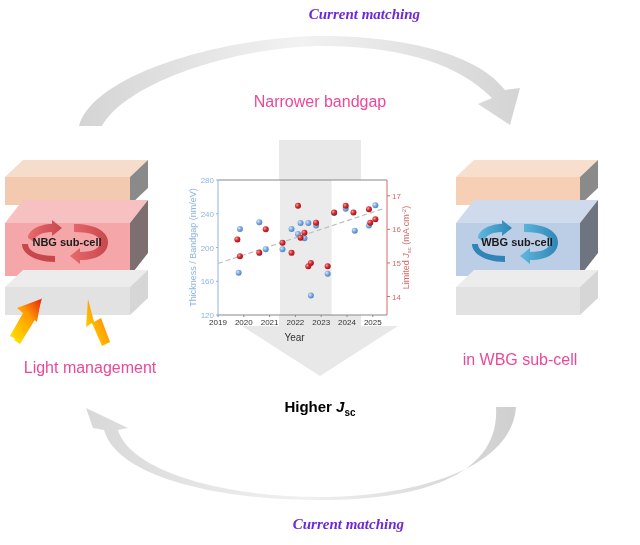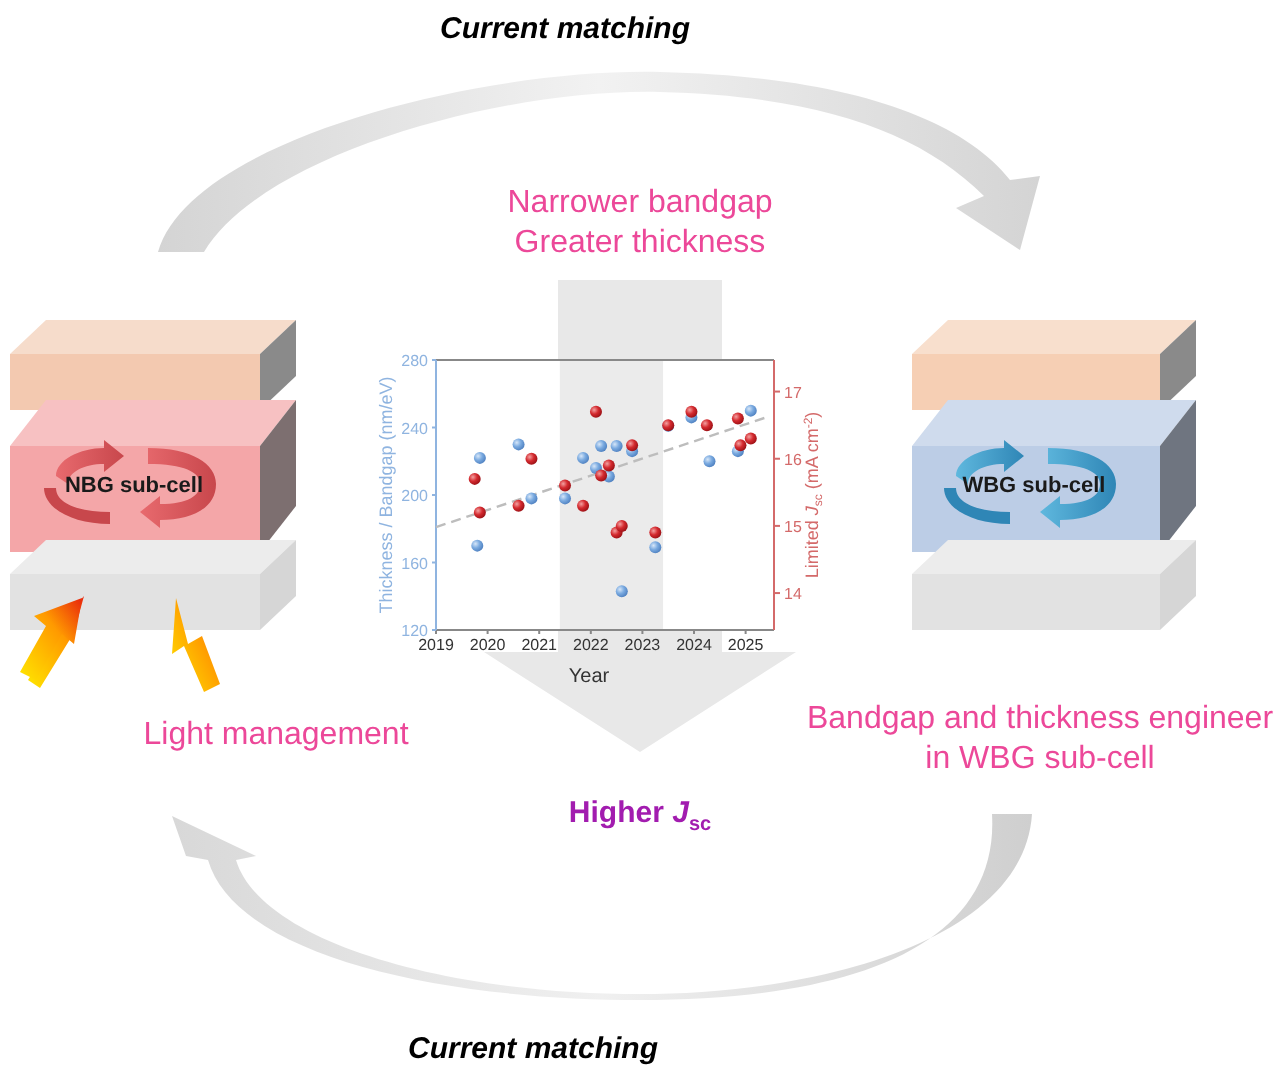--- a/index.html
+++ b/index.html
@@ -1,20 +1,20 @@
 <!DOCTYPE html>
 <html><head>
 <meta charset="utf-8">
 <style>
   html, body { margin:0; padding:0; background:#ffffff; }
   body { width:640px; height:545px; position:relative; overflow:hidden; font-family:"Liberation Sans", sans-serif; }
   .abs { position:absolute; }
-  .cm-label { color:#000000; font-weight:bold; font-style:italic; font-size:15px; text-align:left; width:200px; }
+  .cm-label { color:#6d28d9; font-weight:bold; font-style:italic; font-size:15px; text-align:right; width:200px;font-family:Liberation Serif, serif; }
   .caption { color:#ec4899; font-size:16px; text-align:center; line-height:20px; }
-  .jsc { color:#a21caf; font-weight:bold; font-size:15px; text-align:center; width:120px; }
+  .jsc { color:#000000; font-weight:bold; font-size:15px; text-align:center; width:120px; }
   .jsc sub { font-size:10px; }
   .jsc i { font-style:italic; }
   svg text { font-family:"Liberation Sans", sans-serif; }
   .cell-label { font-weight:bold; font-size:11px; fill:#1a1a1a; }
 </style>
 </head>
 <body>
 
 <svg class="abs" style="left:0;top:0" width="640" height="545">
   <defs>
@@ -33,21 +33,20 @@
   <path d="M 79 126 C 95 70, 240 34, 330 36 C 420 38, 480 58, 505 90 L 520 88 L 510 125 L 478 104 L 492 98 C 460 66, 410 48, 330 46 C 250 44, 130 78, 102 126 Z" fill="url(#gTop)"></path>
 
   <path d="M 516 407 C 512 470, 410 497, 320 497 C 220 497, 130 470, 118 430 L 128 428 L 86 408 L 93 428 L 104 430 C 118 478, 220 500, 320 500 C 420 500, 500 476, 496 407 Z" fill="url(#gBot)"></path>
 </svg>
 
 <div class="abs cm-label" style="left:220px;top:6px;">Current matching</div>
 <div class="abs cm-label" style="left:204px;top:516px;">Current matching</div>
 
 <div class="abs caption" style="left:220px;top:92px;width:200px;">
   <div>Narrower bandgap</div>
-  <div>Greater thickness</div>
 </div>
 
 <svg class="abs" style="left:0;top:0" width="640" height="545">
   <path d="M 279 140 L 361 140 L 361 326 L 398 326 L 320 376 L 242 326 L 279 326 Z" fill="#e8e8e8"></path>
 </svg>
 
 <div class="abs jsc" style="left:260px;top:398px;">
   <span>Higher </span><i>J</i><sub>sc</sub>
 </div>
 
@@ -89,21 +88,21 @@
   </g>
   <text class="cell-label" x="67" y="86" text-anchor="middle">NBG sub-cell</text>
 </svg>
 
 <svg class="abs" style="left:0;top:290px" width="120" height="75">
   <polygon points="42,8 36,30 30,24 14,50 20,54 36,28 30,22" fill="url(#sunG)"></polygon>
   <path d="M 41 9 L 37 32 L 31 27 L 18 50 L 10 46 L 23 23 L 17 18 Z" fill="url(#sunG)"></path>
   <path d="M 90 9 L 96 32 L 103 28 L 112 52 L 104 56 L 94 33 L 88 37 Z" fill="url(#sunG)" transform="translate(-2,0)"></path>
 </svg>
 
-<div class="abs caption" style="left:0px;top:358px;width:180px;margin-left:48px;">
+<div class="abs caption" style="left:0px;top:358px;width:180px;">
   <div>Light management</div>
 </div>
 
 <svg class="abs" style="left:452px;top:160px" width="175" height="170">
   <defs>
     <linearGradient id="arrowR" x1="0" x2="1" y1="0" y2="0">
       <stop offset="0" stop-color="#5fb8de"></stop>
       <stop offset="1" stop-color="#2f86b6"></stop>
     </linearGradient>
   </defs>
@@ -124,21 +123,20 @@
   </g>
   <g>
     <path d="M 26 78 C 26 70, 38 64, 50 64 L 50 60 L 60 68 L 50 76 L 50 72 C 40 72, 32 76, 32 82 Z" fill="url(#arrowR)"></path>
     <path d="M 72 64 C 94 64, 106 72, 106 82 C 106 94, 94 100, 78 100 L 78 104 L 68 96 L 78 88 L 78 92 C 92 92, 98 88, 98 82 C 98 76, 90 72, 72 72 Z" fill="url(#arrowR)"></path>
     <path d="M 20 84 C 20 94, 34 102, 53 102 L 53 96 C 38 96, 26 92, 26 84 Z" fill="#2f86b6"></path>
   </g>
   <text class="cell-label" x="65" y="86" text-anchor="middle">WBG sub-cell</text>
 </svg>
 
 <div class="abs caption" style="left:400px;top:350px;width:240px;">
-  <div>Bandgap and thickness engineer</div>
   <div>in WBG sub-cell</div>
 </div>
 
 <svg id="chart" class="abs" style="left:0;top:0" width="640" height="545">
   <defs>
     <radialGradient id="blueDot" cx="0.35" cy="0.35" r="0.7">
       <stop offset="0" stop-color="#d6e6f8"></stop>
       <stop offset="0.5" stop-color="#7aaae0"></stop>
       <stop offset="1" stop-color="#4e80c0"></stop>
     </radialGradient>

